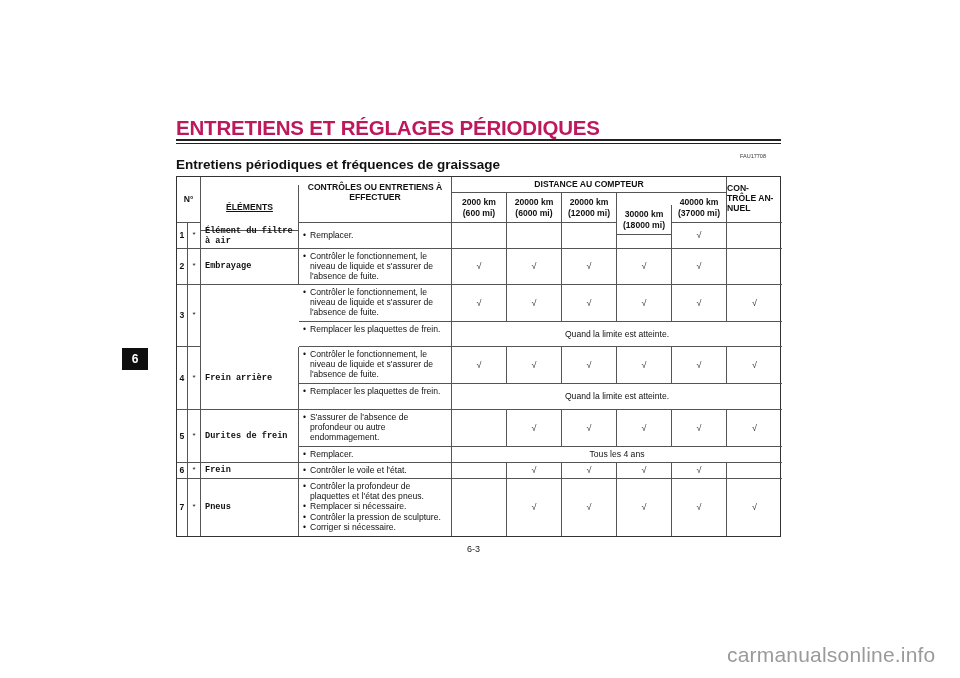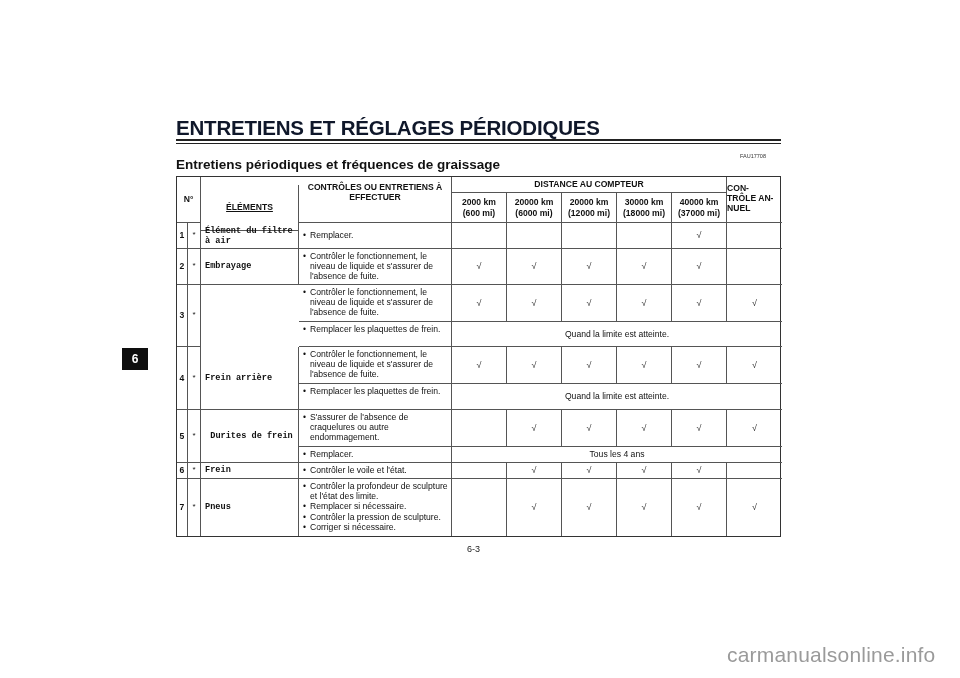--- a/index.html
+++ b/index.html
@@ -15,21 +15,21 @@
       font-family: "Liberation Sans", sans-serif;
       color: #111;
     }
     .page-title {
       position: absolute;
       left: 176px;
       top: 116px;
       font-size: 20.5px;
       font-weight: bold;
       letter-spacing: -0.2px;
-      color: #0f172a;
+      color: #be185d;
       white-space: nowrap;
     }
     .title-rule-thick {
       position: absolute;
       left: 176px;
       top: 139px;
       width: 605px;
       height: 2px;
       background: #222;
     }
@@ -190,21 +190,21 @@
       <span>(600 mi)</span>
     </div>
     <div class="cell hdr" style="left: 330px; top: 16px; width: 55px; height: 30px; flex-direction: column;">
       <span>20000 km</span>
       <span>(6000 mi)</span>
     </div>
     <div class="cell hdr" style="left: 385px; top: 16px; width: 55px; height: 30px; flex-direction: column;">
       <span>20000 km</span>
       <span>(12000 mi)</span>
     </div>
-    <div class="cell hdr" style="left: 440px; top: 16px; width: 55px; height: 30px; flex-direction: column;">
+    <div class="cell hdr" style="left: 440px; top: 28px; width: 55px; height: 30px; flex-direction: column;">
       <span>30000 km</span>
       <span>(18000 mi)</span>
     </div>
     <div class="cell hdr" style="left: 495px; top: 16px; width: 55px; height: 30px; flex-direction: column;">
       <span>40000 km</span>
       <span>(37000 mi)</span>
     </div>
     <div class="cell hdr noright" style="left: 550px; top: 0px; width: 55px; height: 46px; align-items: flex-start; padding-top: 6px; flex-direction: column; justify-content: flex-start;">
       <span>CON-</span>
       <span>TRÔLE AN-</span>
@@ -290,25 +290,25 @@
     </div>
     <div class="cell span-text noright" style="left: 275px; top: 207px; width: 330px; height: 26px;">
       <span>Quand la limite est atteinte.</span>
     </div>
     <div class="cell num" style="left: 0px; top: 233px; width: 11px; height: 53px;">
       <span>5</span>
     </div>
     <div class="cell star" style="left: 11px; top: 233px; width: 13px; height: 53px;">
       <span>*</span>
     </div>
-    <div class="cell elem" style="left: 24px; top: 233px; width: 98px; height: 53px; justify-content: center;">
+    <div class="cell elem" style="left: 24px; top: 233px; width: 98px; height: 53px;">
       <span>Durites de frein</span>
     </div>
     <div class="cell ctrl" style="left: 122px; top: 233px; width: 153px; height: 37px;">
-      <div class="bullet">S'assurer de l'absence de craquelures ou autre endommagement.</div>
+      <div class="bullet">S'assurer de l'absence de profondeur ou autre endommagement.</div>
     </div>
     <div class="cell chk" style="left: 275px; top: 233px; width: 55px; height: 37px;"></div>
     <div class="cell chk" style="left: 330px; top: 233px; width: 55px; height: 37px;">√</div>
     <div class="cell chk" style="left: 385px; top: 233px; width: 55px; height: 37px;">√</div>
     <div class="cell chk" style="left: 440px; top: 233px; width: 55px; height: 37px;">√</div>
     <div class="cell chk" style="left: 495px; top: 233px; width: 55px; height: 37px;">√</div>
     <div class="cell chk noright" style="left: 550px; top: 233px; width: 55px; height: 37px;">√</div>
     <div class="cell ctrl" style="left: 122px; top: 270px; width: 153px; height: 16px;">
       <div class="bullet">Remplacer.</div>
     </div>
@@ -336,21 +336,21 @@
     <div class="cell num nobottom" style="left: 0px; top: 302px; width: 11px; height: 57px;">
       <span>7</span>
     </div>
     <div class="cell star nobottom" style="left: 11px; top: 302px; width: 13px; height: 57px;">
       <span>*</span>
     </div>
     <div class="cell elem nobottom" style="left: 24px; top: 302px; width: 98px; height: 57px;">
       <span>Pneus</span>
     </div>
     <div class="cell ctrl nobottom" style="left: 122px; top: 302px; width: 153px; height: 57px;">
-      <div class="bullet">Contrôler la profondeur de sculpture et l'état des limite.</div>
+      <div class="bullet">Contrôler la profondeur de plaquettes et l'état des pneus.</div>
       <div class="bullet">Remplacer si nécessaire.</div>
       <div class="bullet">Contrôler la pression de sculpture.</div>
       <div class="bullet">Corriger si nécessaire.</div>
     </div>
     <div class="cell chk nobottom" style="left: 275px; top: 302px; width: 55px; height: 57px;"></div>
     <div class="cell chk nobottom" style="left: 330px; top: 302px; width: 55px; height: 57px;">√</div>
     <div class="cell chk nobottom" style="left: 385px; top: 302px; width: 55px; height: 57px;">√</div>
     <div class="cell chk nobottom" style="left: 440px; top: 302px; width: 55px; height: 57px;">√</div>
     <div class="cell chk nobottom" style="left: 495px; top: 302px; width: 55px; height: 57px;">√</div>
     <div class="cell chk noright nobottom" style="left: 550px; top: 302px; width: 55px; height: 57px;">√</div>

